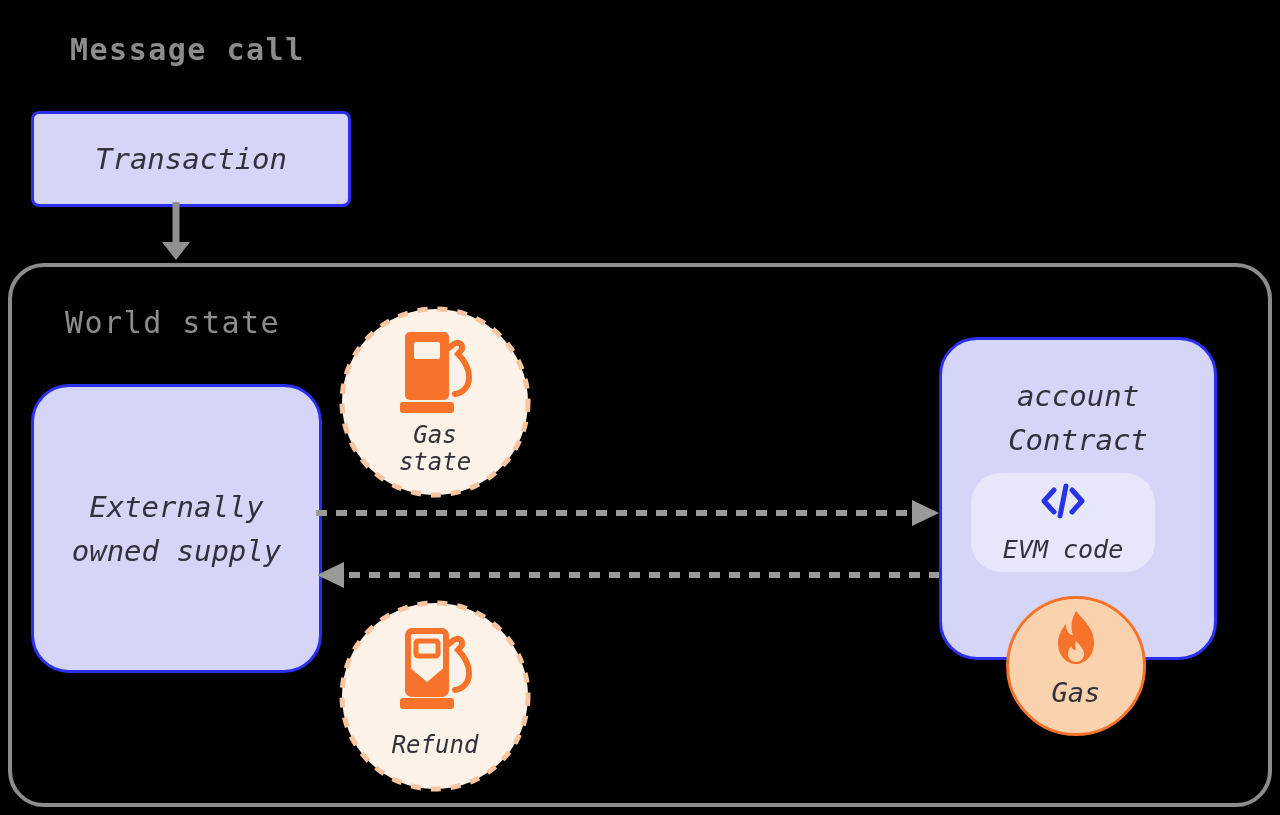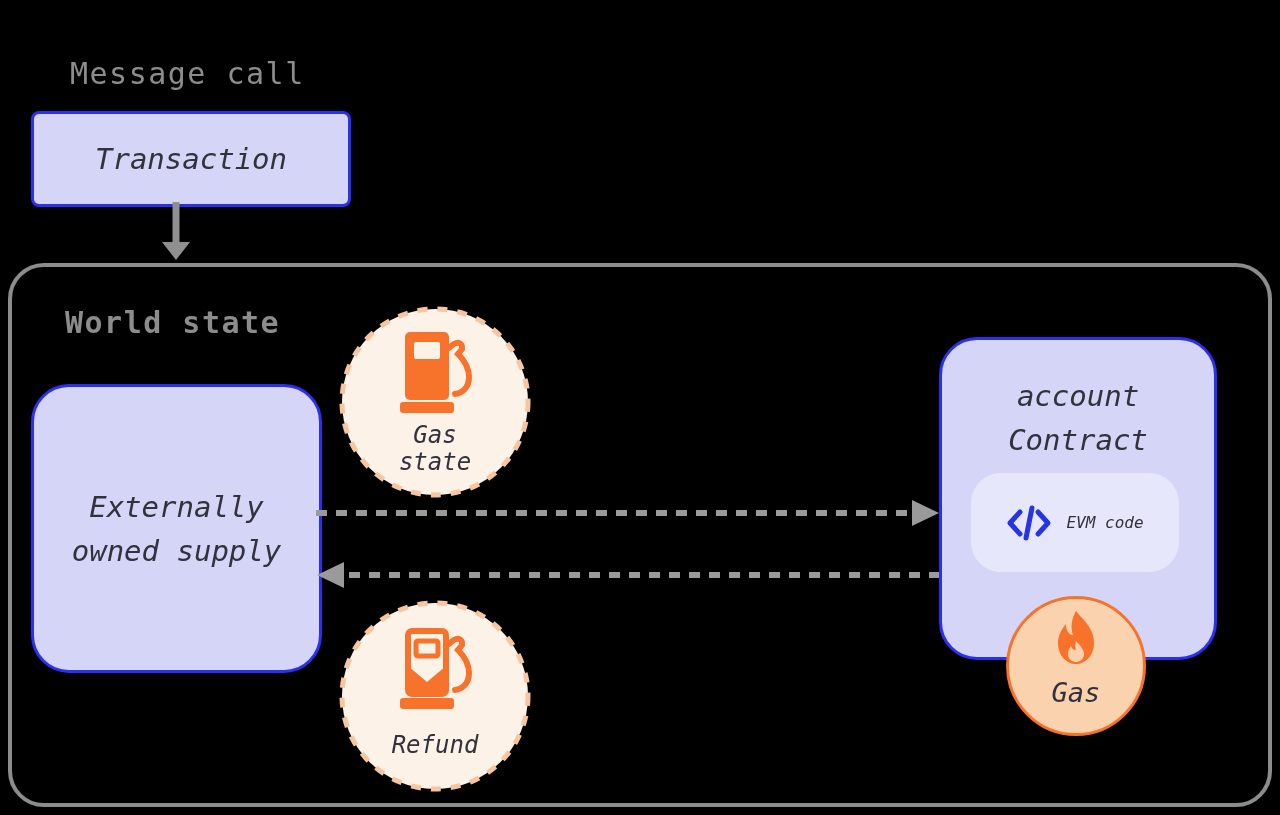--- a/index.html
+++ b/index.html
@@ -2,57 +2,57 @@
 <html style="--bg: #000000; --lavender: #D5D5F8; --blue: #2B2FEE; --pill: #E7E7FB; --orange: #F7722A; --cream: #FDF2E8; --peach: #FAD2AD; --dash-peach: #F7C5A0; --gray: #8C8C8C; --border-gray: #8C8C8C; --arrow-gray: #9A9A9A; --dark: #32323C; --code-blue: #2633E6;"><head>
 <meta charset="utf-8">
 <style>
   html,body{margin:0;padding:0;background:#000;}
   .canvas{
     position:relative;width:1280px;height:815px;overflow:hidden;
     background:var(--bg);
     font-family:"DejaVu Sans Mono", monospace;
   }
   .heading{
-    position:absolute;left:70px;top:56px;
-    font-size:30px;font-weight:normal;letter-spacing:1.5px;
+    position:absolute;left:70px;top:32px;
+    font-size:30px;font-weight:bold;letter-spacing:1.5px;
     color:var(--gray);
   }
   .node{
     position:absolute;display:flex;align-items:center;justify-content:center;
     background:var(--lavender);border:3px solid var(--blue);
     color:var(--dark);font-style:italic;
   }
   .transaction{
     left:31px;top:111px;width:314px;height:90px;border-radius:8px;
     font-size:29px;
   }
   .down-arrow{position:absolute;left:159px;top:202px;}
   .world{
     position:absolute;left:8px;top:263px;width:1264px;height:544px;
     border:4px solid var(--border-gray);border-radius:36px;
     box-sizing:border-box;background:transparent;
   }
   .world-label{
     position:absolute;left:65px;top:305px;
-    font-size:30px;font-weight:bold;letter-spacing:1.5px;color:var(--gray);
+    font-size:30px;font-weight:normal;letter-spacing:1.5px;color:var(--gray);
   }
   .eoa{
     left:31px;top:384px;width:285px;height:283px;border-radius:38px;
     font-size:29px;flex-direction:column;line-height:44px;text-align:center;
   }
   .contract{
     left:939px;top:337px;width:278px;height:323px;border-radius:38px;
     font-size:29px;flex-direction:column;justify-content:flex-start;
     padding-top:34px;box-sizing:border-box;line-height:44px;text-align:center;
   }
   .evm-pill{
-    position:absolute;left:29px;top:133px;width:208px;height:99px;
+    position:absolute;left:29px;top:133px;width:184px;height:99px;
     background:var(--pill);border-radius:30px;
     display:flex;align-items:center;justify-content:center;gap:14px;
-    font-size:16px;font-style:italic;color:var(--dark);line-height:normal;
+    font-size:25px;font-style:italic;color:var(--dark);line-height:normal;flex-direction:column;
   }
   .dashed-circle{
     position:absolute;width:196px;height:196px;
   }
   .dashed-circle .content{
     position:absolute;inset:0;display:flex;flex-direction:column;
     align-items:center;text-align:center;
     font-size:24px;font-style:italic;color:var(--dark);line-height:27px;
   }
   .gas-supply{left:337px;top:304px;}

